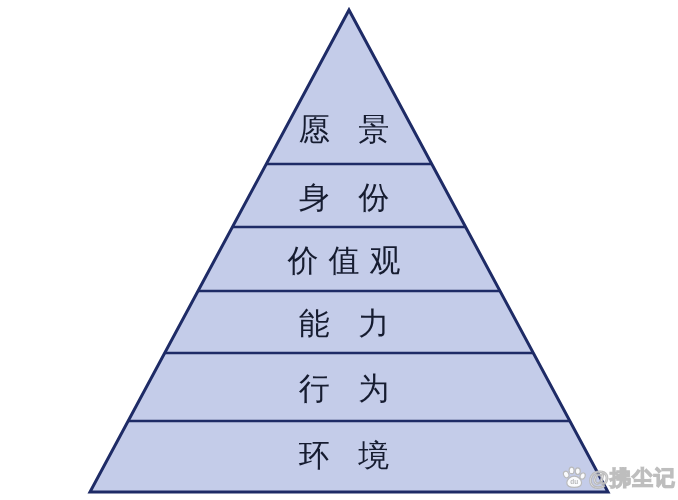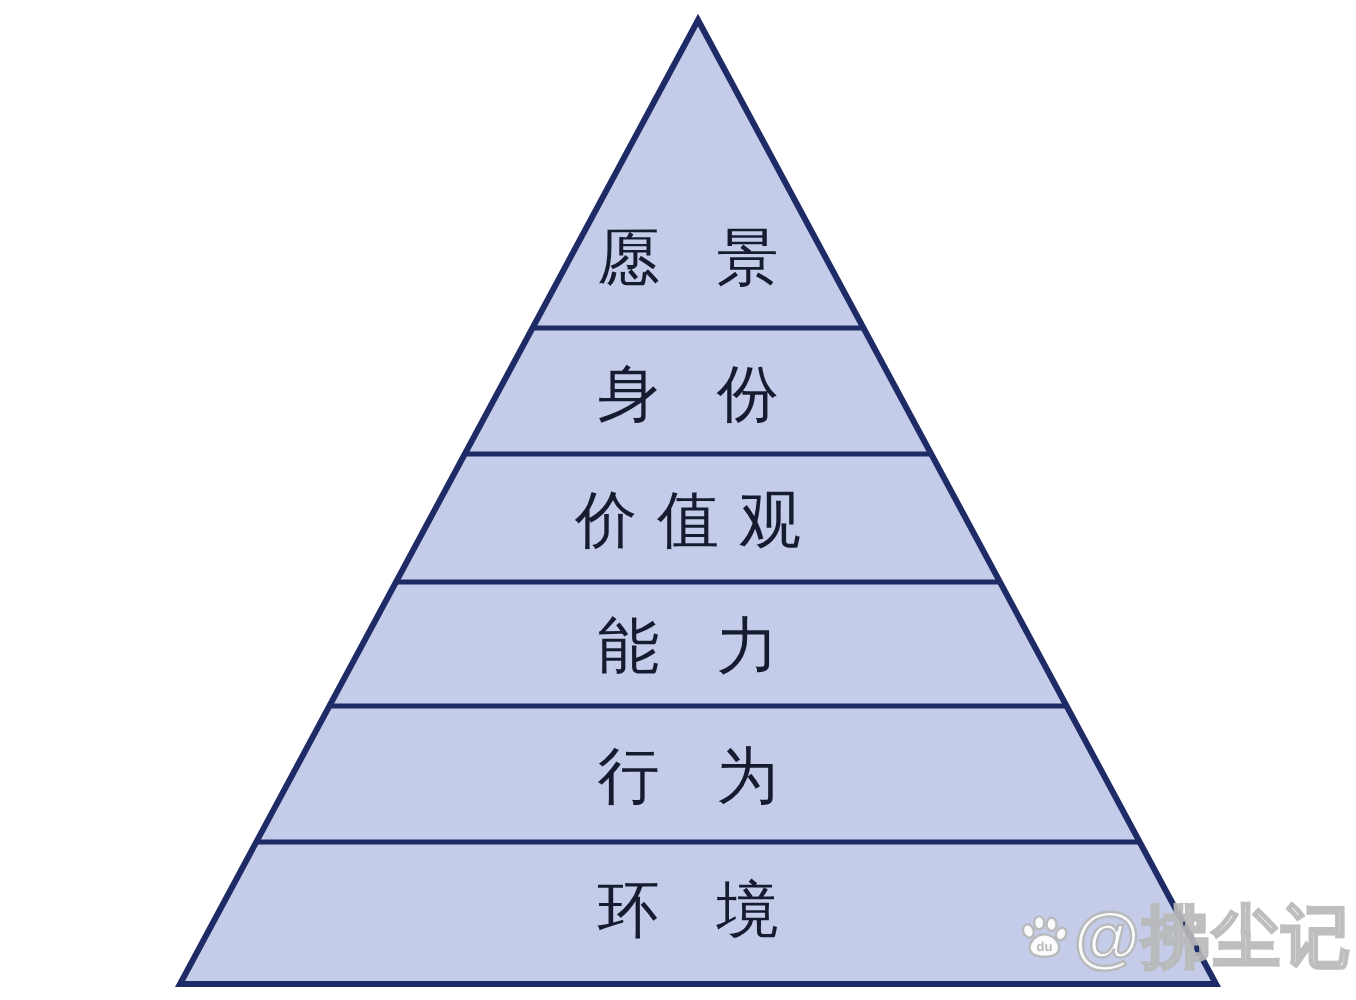--- a/index.html
+++ b/index.html
@@ -43,21 +43,21 @@
     position: absolute;
     right: 2px;
     bottom: 8px;
     display: flex;
     align-items: center;
     gap: 2px;
     opacity: 0.92;
     pointer-events: none;
   }
   .watermark-text {
-    font-size: 34px;
+    font-size: 21px;
     font-weight: bold;
     color: #ffffff;
     -webkit-text-stroke: 1.2px #b9b9b9;
     text-shadow: 0 0 1px #c7c7c7;
     letter-spacing: 1px;
   }
   .paw-icon {
     display: block;
   }
 </style>

